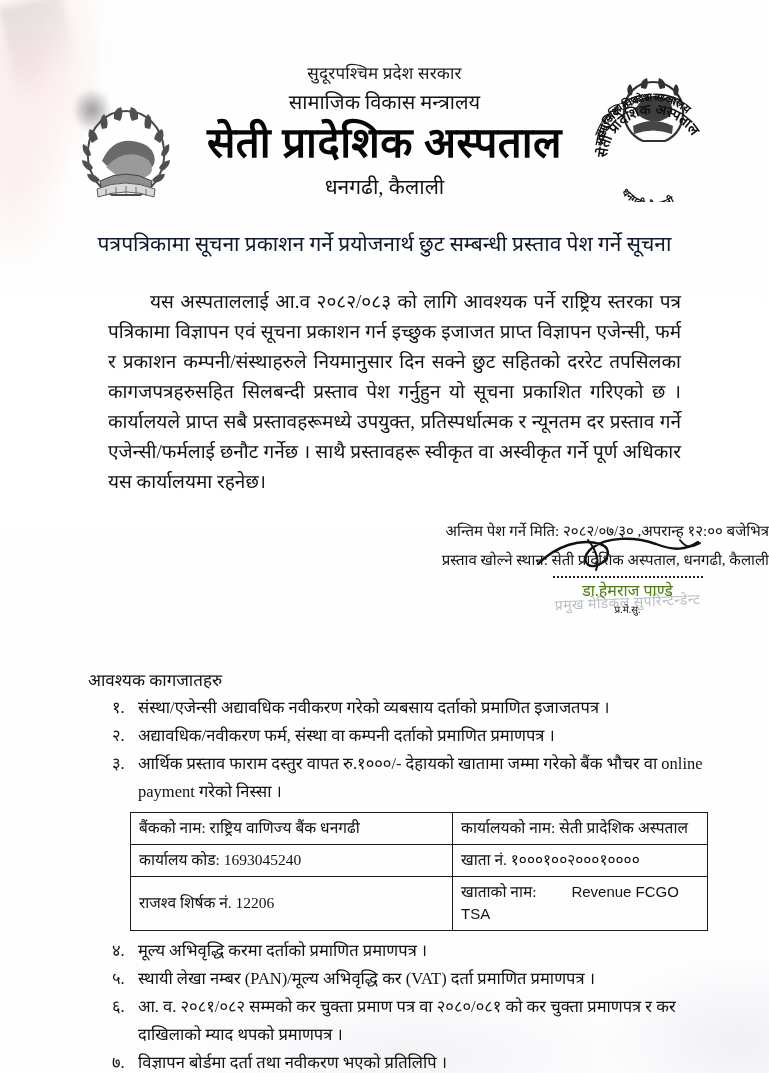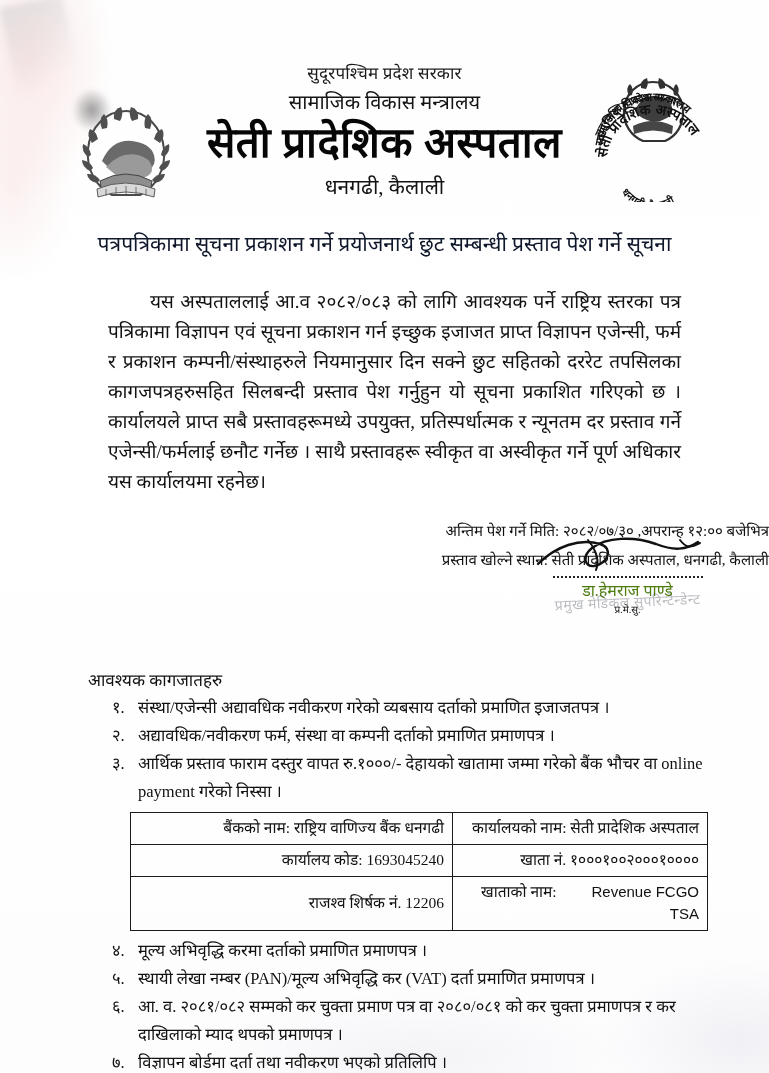--- a/index.html
+++ b/index.html
@@ -229,21 +229,20 @@
     width: 578px;
     table-layout: fixed;
   }
   .bank-table td {
     border: 1.6px solid #1a1a1a;
     padding: 4px 8px 5px 8px;
     font-size: 15.5px;
     line-height: 22px;
     color: #111;
     vertical-align: middle;
-    text-align: right;
   }
   .bank-table td:first-child { width: 305px; }
   .cell-lat { font-family: "Liberation Sans", sans-serif; font-size: 15px; margin-left: 31px; }
 </style>
 </head>
 <body>
 
 <div class="paper"></div>
 <div class="smudge-tl"></div>
 <div class="smudge-dark"></div>

